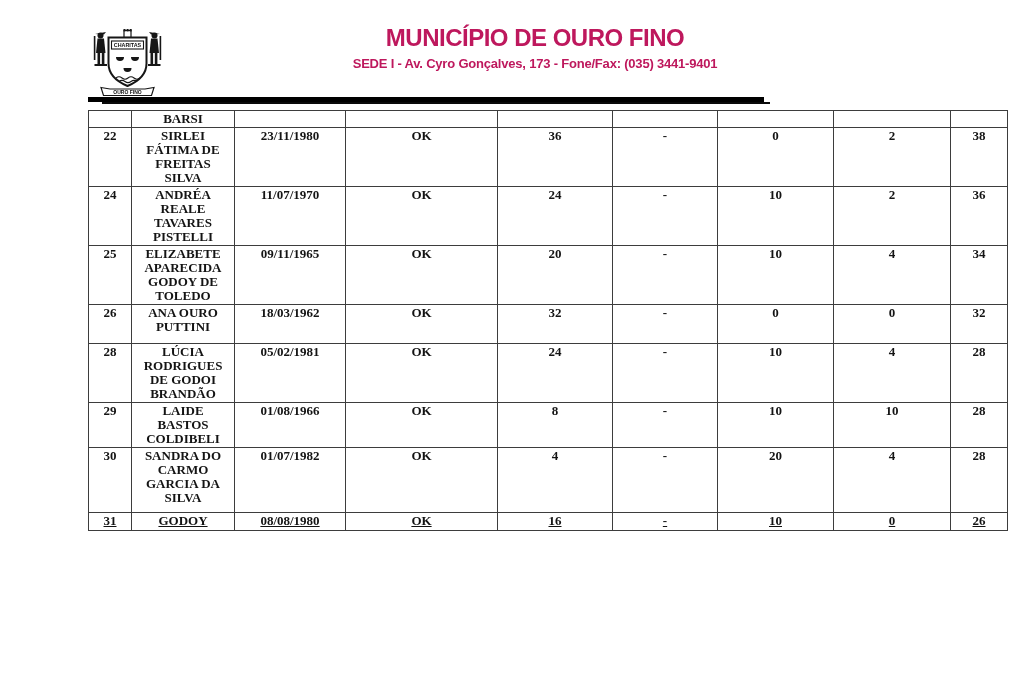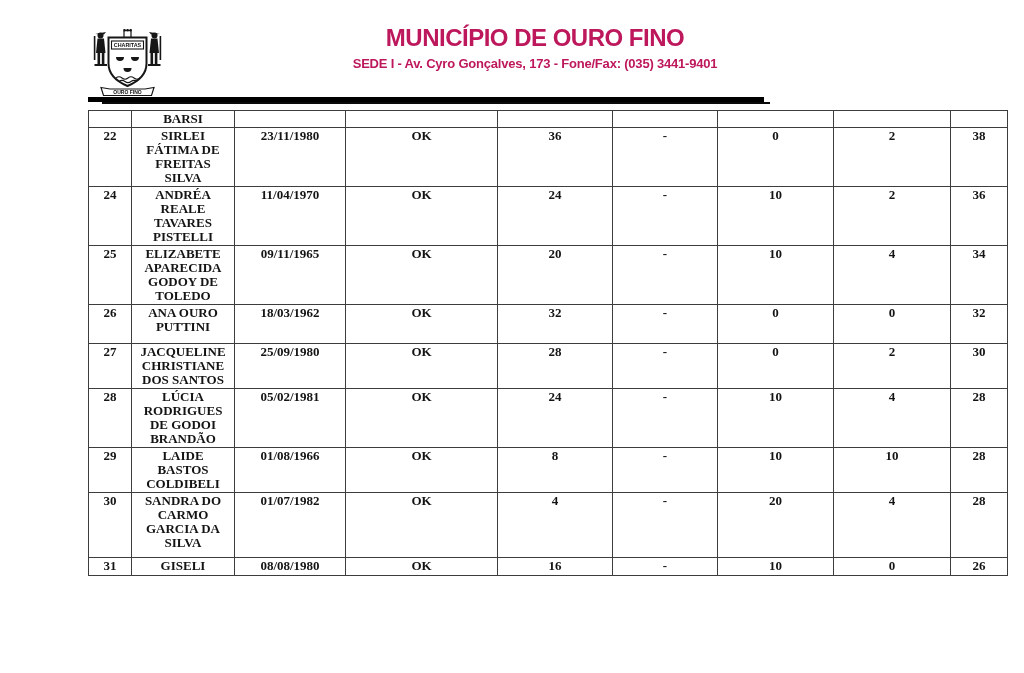--- a/index.html
+++ b/index.html
@@ -191,21 +191,21 @@
           <td>0</td>
           <td>2</td>
           <td>38</td>
         </tr>
         <tr style="height: 58px;">
           <td>24</td>
           <td>ANDRÉA
 REALE
 TAVARES
 PISTELLI</td>
-          <td>11/04/1970</td>
+          <td>11/07/1970</td>
           <td>OK</td>
           <td>24</td>
           <td>-</td>
           <td>10</td>
           <td>2</td>
           <td>36</td>
         </tr>
         <tr style="height: 59px; margin-left: 8px;">
           <td>25</td>
           <td>ELIZABETE
@@ -225,33 +225,20 @@
           <td>ANA OURO
 PUTTINI</td>
           <td>18/03/1962</td>
           <td>OK</td>
           <td>32</td>
           <td>-</td>
           <td>0</td>
           <td>0</td>
           <td>32</td>
         </tr>
-        <tr style="height: 44px;">
-          <td>27</td>
-          <td>JACQUELINE
-CHRISTIANE
-DOS SANTOS</td>
-          <td>25/09/1980</td>
-          <td>OK</td>
-          <td>28</td>
-          <td>-</td>
-          <td>0</td>
-          <td>2</td>
-          <td>30</td>
-        </tr>
         <tr style="height: 58px;">
           <td>28</td>
           <td>LÚCIA
 RODRIGUES
 DE GODOI
 BRANDÃO</td>
           <td>05/02/1981</td>
           <td>OK</td>
           <td>24</td>
           <td>-</td>
@@ -279,23 +266,23 @@
 GARCIA DA
 SILVA</td>
           <td>01/07/1982</td>
           <td>OK</td>
           <td>4</td>
           <td>-</td>
           <td>20</td>
           <td>4</td>
           <td>28</td>
         </tr>
-        <tr style="height: 18px;">
+        <tr style="height: 18px; text-decoration: underline;">
           <td>31</td>
-          <td>GISELI</td>
+          <td>GODOY</td>
           <td>08/08/1980</td>
           <td>OK</td>
           <td>16</td>
           <td>-</td>
           <td>10</td>
           <td>0</td>
           <td>26</td>
         </tr>
       </tbody>
   </table>

